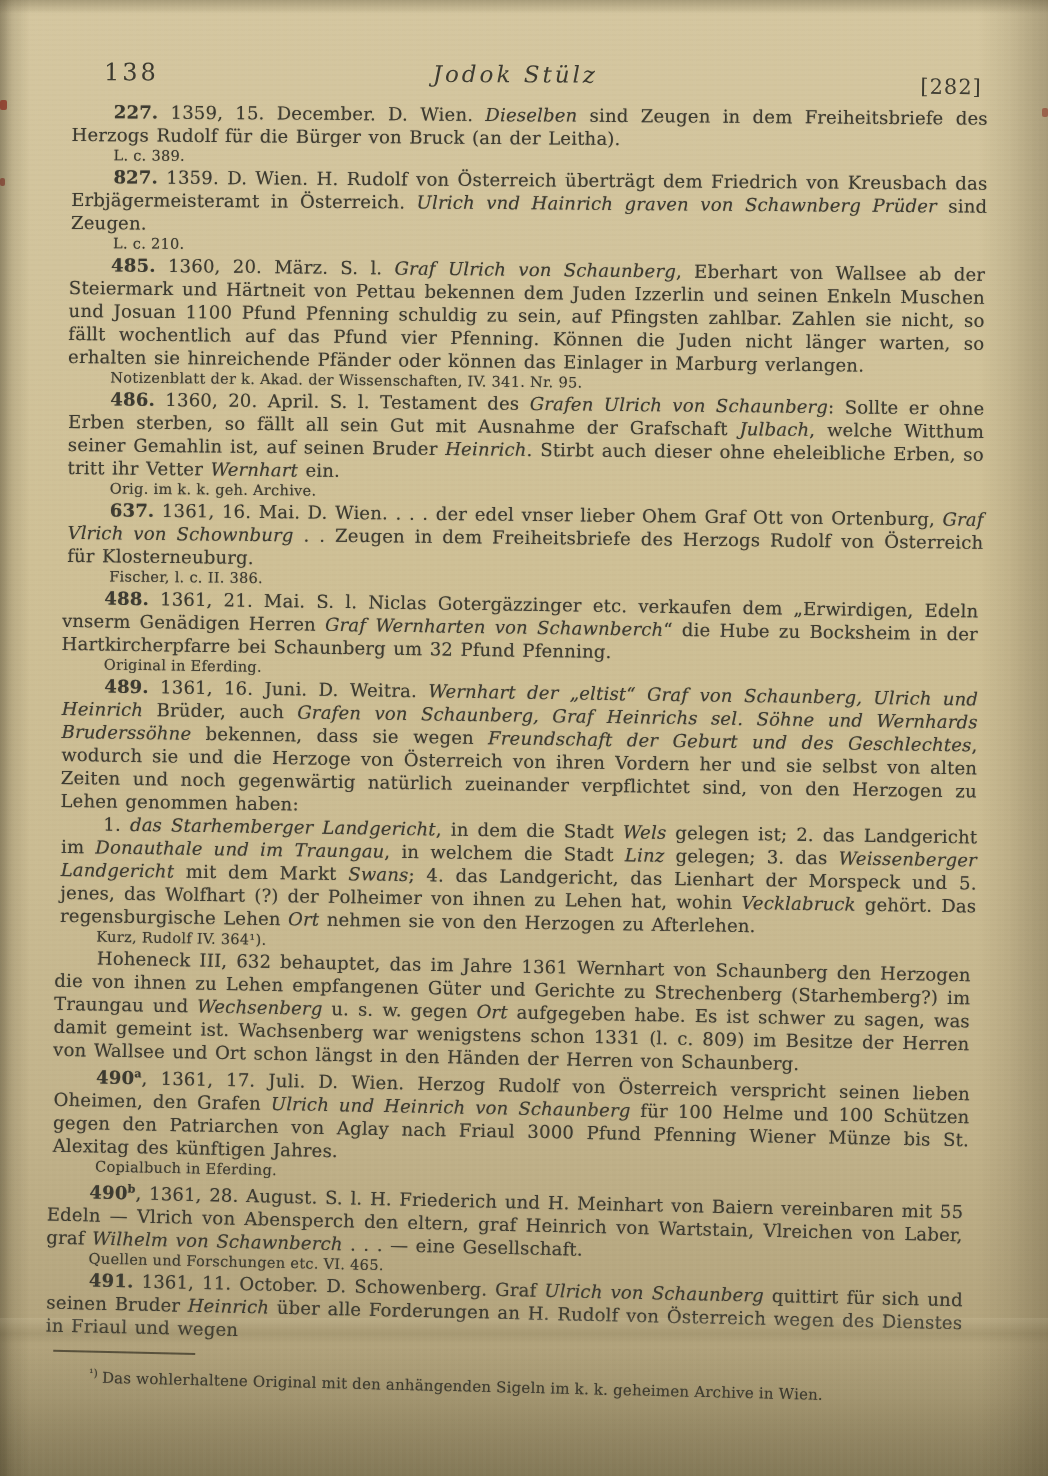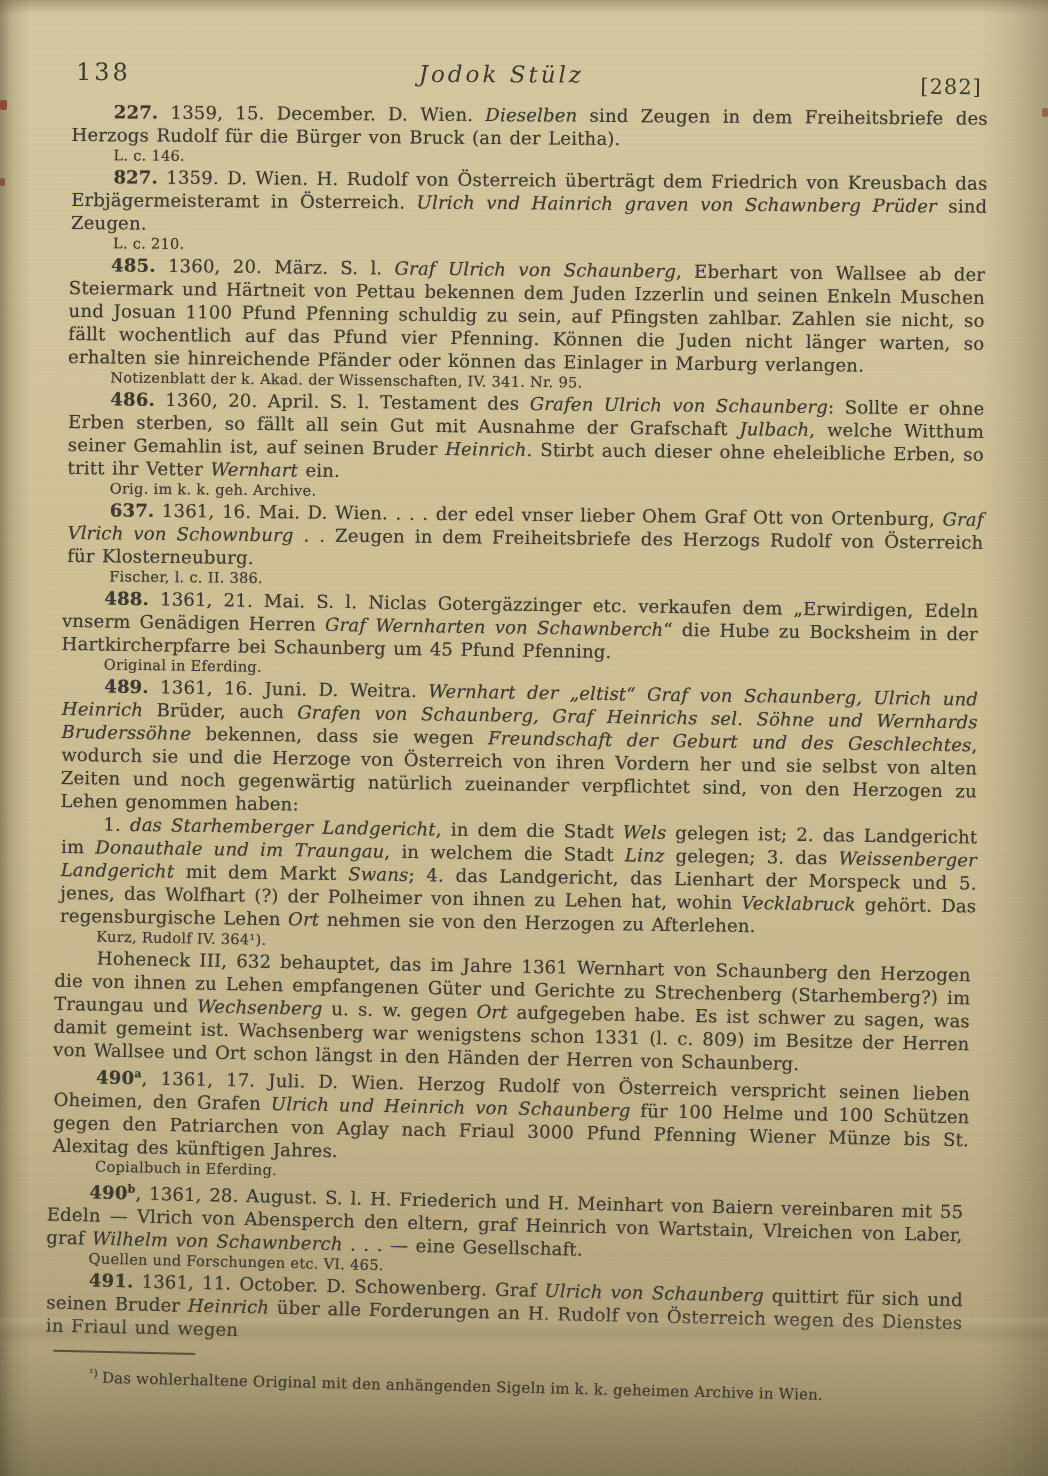--- a/index.html
+++ b/index.html
@@ -40,21 +40,21 @@
   
   .content{
     position:absolute;left:72px;top:58px;width:916px;
     transform:rotate(.3deg);transform-origin:top left;
   }
   .page-header{
     display:flex;align-items:baseline;
     font-size:23px;letter-spacing:1px;
     margin:0 6px 14px 4px;
   }
-  .pageno{width:150px;font-size:24px;letter-spacing:3px;}
+  .pageno{width:150px;font-size:24px;letter-spacing:3px;margin-left:28px;}
   .running{flex:1;text-align:center;font-style:italic;letter-spacing:3px;margin-left:-55px;}
   .bracket{width:150px;text-align:right;font-size:21px;transform:translateY(9px) rotate(.4deg);}
 
   .textcol{display:block;}
   .textcol p{
     margin:0;text-align:justify;text-align-last:left;
     transform-origin:left center;
     text-shadow:0 0 1px rgba(62,56,44,.55);
   }
   .entry{
@@ -97,30 +97,30 @@
 
   <div class="content">
     <header class="page-header">
       <span class="pageno">138</span>
       <span class="running">Jodok Stülz</span>
       <span class="bracket">[282]</span>
     </header>
 
     <main class="textcol">
         <p class="entry"><span class="run-b">227.</span><span class="run-n"> 1359, 15. December. D. Wien. </span><span class="run-i">Dieselben</span><span class="run-n"> sind Zeugen in dem Freiheitsbriefe des Herzogs Rudolf für die Bürger von Bruck (an der Leitha).</span></p>
-        <p class="citation"><span class="run-n">L. c. 146.</span></p>
+        <p class="citation"><span class="run-n">L. c. 389.</span></p>
         <p class="entry"><span class="run-b">827.</span><span class="run-n"> 1359. D. Wien. H. Rudolf von Österreich überträgt dem Friedrich von Kreusbach das Erbjägermeisteramt in Österreich. </span><span class="run-i">Ulrich vnd Hainrich graven von Schawnberg Prüder</span><span class="run-n"> sind Zeugen.</span></p>
         <p class="citation"><span class="run-n">L. c. 210.</span></p>
         <p class="entry"><span class="run-b">485.</span><span class="run-n"> 1360, 20. März. S. l. </span><span class="run-i">Graf Ulrich von Schaunberg</span><span class="run-n">, Eberhart von Wallsee ab der Steiermark und Härtneit von Pettau bekennen dem Juden Izzerlin und seinen Enkeln Muschen und Josuan 1100 Pfund Pfenning schuldig zu sein, auf Pfingsten zahlbar. Zahlen sie nicht, so fällt wochentlich auf das Pfund vier Pfenning. Können die Juden nicht länger warten, so erhalten sie hinreichende Pfänder oder können das Einlager in Marburg verlangen.</span></p>
         <p class="citation"><span class="run-n">Notizenblatt der k. Akad. der Wissenschaften, IV. 341. Nr. 95.</span></p>
         <p class="entry"><span class="run-b">486.</span><span class="run-n"> 1360, 20. April. S. l. Testament des </span><span class="run-i">Grafen Ulrich von Schaunberg</span><span class="run-n">: Sollte er ohne Erben sterben, so fällt all sein Gut mit Ausnahme der Grafschaft </span><span class="run-i">Julbach</span><span class="run-n">, welche Witthum seiner Gemahlin ist, auf seinen Bruder </span><span class="run-i">Heinrich</span><span class="run-n">. Stirbt auch dieser ohne eheleibliche Erben, so tritt ihr Vetter </span><span class="run-i">Wernhart</span><span class="run-n"> ein.</span></p>
         <p class="citation"><span class="run-n">Orig. im k. k. geh. Archive.</span></p>
         <p class="entry"><span class="run-b">637.</span><span class="run-n"> 1361, 16. Mai. D. Wien. . . . der edel vnser lieber Ohem Graf Ott von Ortenburg, </span><span class="run-i">Graf Vlrich von Schownburg</span><span class="run-n"> . . Zeugen in dem Freiheitsbriefe des Herzogs Rudolf von Österreich für Klosterneuburg.</span></p>
         <p class="citation"><span class="run-n">Fischer, l. c. II. 386.</span></p>
-        <p class="entry"><span class="run-b">488.</span><span class="run-n"> 1361, 21. Mai. S. l. Niclas Gotergäzzinger etc. verkaufen dem „Erwirdigen, Edeln vnserm Genädigen Herren </span><span class="run-i">Graf Wernharten von Schawnberch</span><span class="run-n">“ die Hube zu Bocksheim in der Hartkircherpfarre bei Schaunberg um 45 Pfund Pfenning.</span></p>
+        <p class="entry"><span class="run-b">488.</span><span class="run-n"> 1361, 21. Mai. S. l. Niclas Gotergäzzinger etc. verkaufen dem „Erwirdigen, Edeln vnserm Genädigen Herren </span><span class="run-i">Graf Wernharten von Schawnberch</span><span class="run-n">“ die Hube zu Bocksheim in der Hartkircherpfarre bei Schaunberg um 32 Pfund Pfenning.</span></p>
         <p class="citation"><span class="run-n">Original in Eferding.</span></p>
         <p class="entry"><span class="run-b">489.</span><span class="run-n"> 1361, 16. Juni. D. Weitra. </span><span class="run-i">Wernhart der „eltist“ Graf von Schaunberg, Ulrich und Heinrich</span><span class="run-n"> Brüder, auch </span><span class="run-i">Grafen von Schaunberg, Graf Heinrichs sel. Söhne und Wernhards Bruderssöhne</span><span class="run-n"> bekennen, dass sie wegen </span><span class="run-i">Freundschaft der Geburt und des Geschlechtes</span><span class="run-n">, wodurch sie und die Herzoge von Österreich von ihren Vordern her und sie selbst von alten Zeiten und noch gegenwärtig natürlich zueinander verpflichtet sind, von den Herzogen zu Lehen genommen haben:</span></p>
         <p class="entry"><span class="run-n">1. </span><span class="run-i">das Starhemberger Landgericht</span><span class="run-n">, in dem die Stadt </span><span class="run-i">Wels</span><span class="run-n"> gelegen ist; 2. das Landgericht im </span><span class="run-i">Donauthale und im Traungau</span><span class="run-n">, in welchem die Stadt </span><span class="run-i">Linz</span><span class="run-n"> gelegen; 3. das </span><span class="run-i">Weissenberger Landgericht</span><span class="run-n"> mit dem Markt </span><span class="run-i">Swans</span><span class="run-n">; 4. das Landgericht, das Lienhart der Morspeck und 5. jenes, das Wolfhart (?) der Polheimer von ihnen zu Lehen hat, wohin </span><span class="run-i">Vecklabruck</span><span class="run-n"> gehört. Das regensburgische Lehen </span><span class="run-i">Ort</span><span class="run-n"> nehmen sie von den Herzogen zu Afterlehen.</span></p>
         <p class="citation"><span class="run-n">Kurz, Rudolf IV. 364¹).</span></p>
         <p class="entry"><span class="run-n">Hoheneck III, 632 behauptet, das im Jahre 1361 Wernhart von Schaunberg den Herzogen die von ihnen zu Lehen empfangenen Güter und Gerichte zu Strechenberg (Starhemberg?) im Traungau und </span><span class="run-i">Wechsenberg</span><span class="run-n"> u. s. w. gegen </span><span class="run-i">Ort</span><span class="run-n"> aufgegeben habe. Es ist schwer zu sagen, was damit gemeint ist. Wachsenberg war wenigstens schon 1331 (l. c. 809) im Besitze der Herren von Wallsee und Ort schon längst in den Händen der Herren von Schaunberg.</span></p>
         <p class="entry"><span class="run-b">490</span><span class="run-sup">a</span><span class="run-n">, 1361, 17. Juli. D. Wien. Herzog Rudolf von Österreich verspricht seinen lieben Oheimen, den Grafen </span><span class="run-i">Ulrich und Heinrich von Schaunberg</span><span class="run-n"> für 100 Helme und 100 Schützen gegen den Patriarchen von Aglay nach Friaul 3000 Pfund Pfenning Wiener Münze bis St. Alexitag des künftigen Jahres.</span></p>
         <p class="citation"><span class="run-n">Copialbuch in Eferding.</span></p>
         <p class="entry"><span class="run-b">490</span><span class="run-sup">b</span><span class="run-n">, 1361, 28. August. S. l. H. Friederich und H. Meinhart von Baiern vereinbaren mit 55 Edeln — Vlrich von Abensperch den eltern, graf Heinrich von Wartstain, Vlreichen von Laber, graf </span><span class="run-i">Wilhelm von Schawnberch</span><span class="run-n"> . . . — eine Gesellschaft.</span></p>
         <p class="citation"><span class="run-n">Quellen und Forschungen etc. VI. 465.</span></p>
         <p class="entry"><span class="run-b">491.</span><span class="run-n"> 1361, 11. October. D. Schowenberg. Graf </span><span class="run-i">Ulrich von Schaunberg</span><span class="run-n"> quittirt für sich und seinen Bruder </span><span class="run-i">Heinrich</span><span class="run-n"> über alle Forderungen an H. Rudolf von Österreich wegen des Dienstes in Friaul und wegen</span></p>

